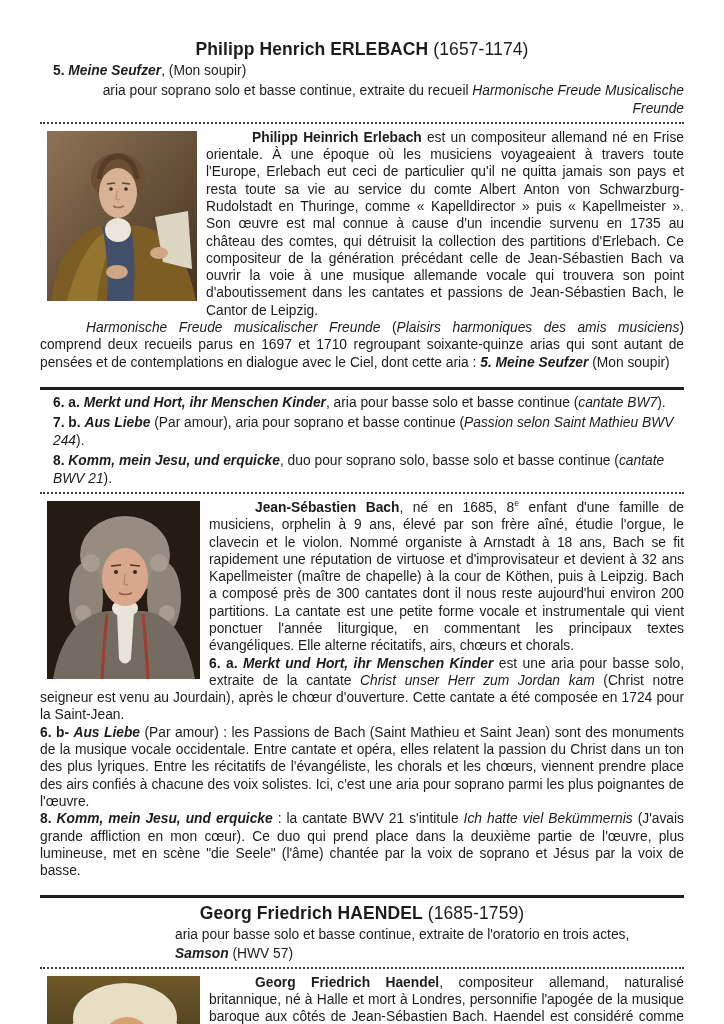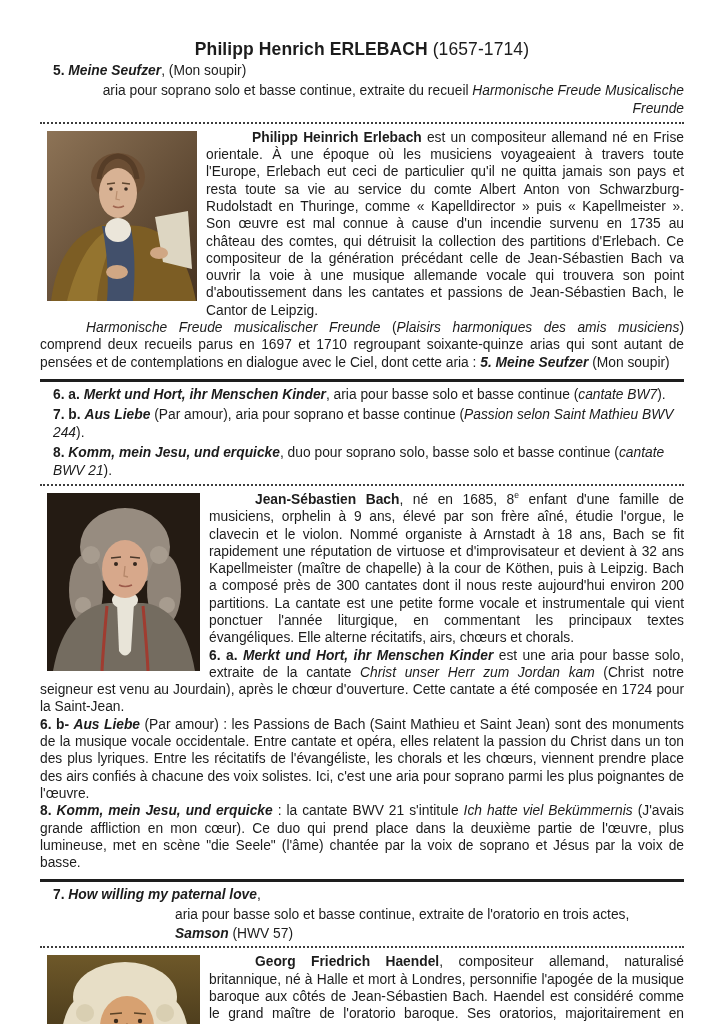--- a/index.html
+++ b/index.html
@@ -12,41 +12,41 @@
   }
   h1{font-size:17.5px;line-height:23px;text-align:center;margin:0;font-weight:bold;letter-spacing:.1px;}
   .hdates{font-weight:normal;margin-left:5px;}
   .worklist{margin:1px 0 0 0;}
   .item{margin:0 0 1px 13px;font-size:13.8px;line-height:18.6px;}
   .indent-sm{padding-left:17px;text-align:right;}
   .indent-lg{padding-left:122px;}
   .bio-box{
     border-top:2px dotted #3c3c3c;
     border-bottom:3px solid #1e1e1e;
-    padding:5px 0 8px 0;margin-top:3px;overflow:hidden;
+    padding:5px 0 16px 0;margin-top:3px;overflow:hidden;
   }
   .bio-box.no-bottom{border-bottom:none;}
   .portrait{float:left;margin:2px 9px 3px 7px;line-height:0;}
   .portrait svg{display:block;}
   .bio{margin:0;font-size:13.8px;line-height:17.3px;text-align:justify;}
   .p-indent{text-indent:46px;}
   .sec{margin-top:4px;}
   .r-b{font-weight:bold;}
   .r-i{font-style:italic;}
   .r-bi{font-weight:bold;font-style:italic;}
   .r-sup{vertical-align:super;font-size:.62em;line-height:0;}
 </style>
 </head>
 <body>
 
 <div class="page">
 
   <section class="sec">
     <h1>
-      <span>Philipp Henrich ERLEBACH</span><span class="hdates">(1657-1714)</span>
+      <span>Philipp Henrich ERLEBACH</span><span class="hdates">(1657-1174)</span>
     </h1>
     <div class="worklist">
       <p class="item"><span class="r-b">5. </span><span class="r-bi">Meine Seufzer</span><span>, (Mon soupir)</span></p>
       <p class="item indent-sm"><span>aria pour soprano solo et basse continue, extraite du recueil </span><span class="r-i">Harmonische Freude Musicalische Freunde</span></p>
     </div>
     <div class="bio-box">
       <span class="portrait">
         <svg width="150" height="170" viewBox="0 0 150 170" xmlns="http://www.w3.org/2000/svg">
           <defs>
             <linearGradient id="ebg" x1="0" y1="0" x2="1" y2="1">
@@ -108,22 +108,24 @@
         </svg>
       </span>
       <p class="bio p-indent"><span class="r-b">Jean-Sébastien Bach</span><span>,  né en 1685, 8</span><span class="r-sup">e</span><span> enfant d'une famille de musiciens, orphelin à 9 ans, élevé par son frère aîné, étudie l'orgue, le clavecin et le violon. Nommé organiste à Arnstadt à 18 ans, Bach se fit rapidement une réputation de virtuose et d'improvisateur et devient à 32 ans Kapellmeister (maître de chapelle) à la cour de Köthen, puis à Leipzig. Bach a composé près de 300 cantates dont il nous reste aujourd'hui environ 200 partitions. La cantate est une petite forme vocale et instrumentale qui vient ponctuer l'année liturgique, en commentant les principaux textes évangéliques. Elle alterne récitatifs, airs, chœurs et chorals.</span></p>
       <p class="bio"><span class="r-b">6. a. </span><span class="r-bi">Merkt und Hort, ihr Menschen Kinder</span><span> est une aria pour basse solo, extraite de la cantate </span><span class="r-i">Christ unser Herr zum Jordan kam</span><span> (Christ notre seigneur est venu au Jourdain), après le chœur d'ouverture. Cette cantate a été composée en 1724 pour la Saint-Jean.</span></p>
       <p class="bio"><span class="r-b">6. b- </span><span class="r-bi">Aus Liebe</span><span> (Par amour) : les Passions de Bach (Saint Mathieu et Saint Jean) sont des monuments de la musique vocale occidentale. Entre cantate et opéra, elles relatent la passion du Christ dans un ton des plus lyriques. Entre les récitatifs de l'évangéliste, les chorals et les chœurs, viennent prendre place des airs confiés à chacune des voix solistes. Ici, c'est une aria pour soprano parmi les plus poignantes de l'œuvre.</span></p>
       <p class="bio"><span class="r-b">8. </span><span class="r-bi">Komm, mein Jesu, und erquicke</span><span> : la cantate BWV 21 s'intitule </span><span class="r-i">Ich hatte viel Bekümmernis</span><span> (J'avais grande affliction en mon cœur). Ce duo qui prend place dans la deuxième partie de l'œuvre, plus lumineuse, met en scène "die Seele" (l'âme) chantée par la voix de soprano et Jésus par la voix de basse.</span></p>
     </div>
   </section>
 
   <section class="sec">
+    <h1>
+      <span>Georg Friedrich HAENDEL</span><span class="hdates">(1685-1759)</span>
+    </h1>
     <div class="worklist">
-      <p class="item"><span class="r-b">7. </span><span class="r-bi">How willing my paternal love</span><span>,</span></p>
       <p class="item indent-lg"><span>aria pour basse solo et basse continue, extraite de l'oratorio en trois actes, </span><span class="r-bi">Samson</span><span> (HWV 57)</span></p>
     </div>
     <div class="bio-box no-bottom">
       <span class="portrait">
         <svg width="153" height="156" viewBox="0 0 153 156" xmlns="http://www.w3.org/2000/svg">
           <defs>
             <linearGradient id="hbg" x1="0" y1="0" x2="0" y2="1">
               <stop offset="0" stop-color="#6e5829"></stop>
                 <stop offset="1" stop-color="#271e0f"></stop>
             </linearGradient>

